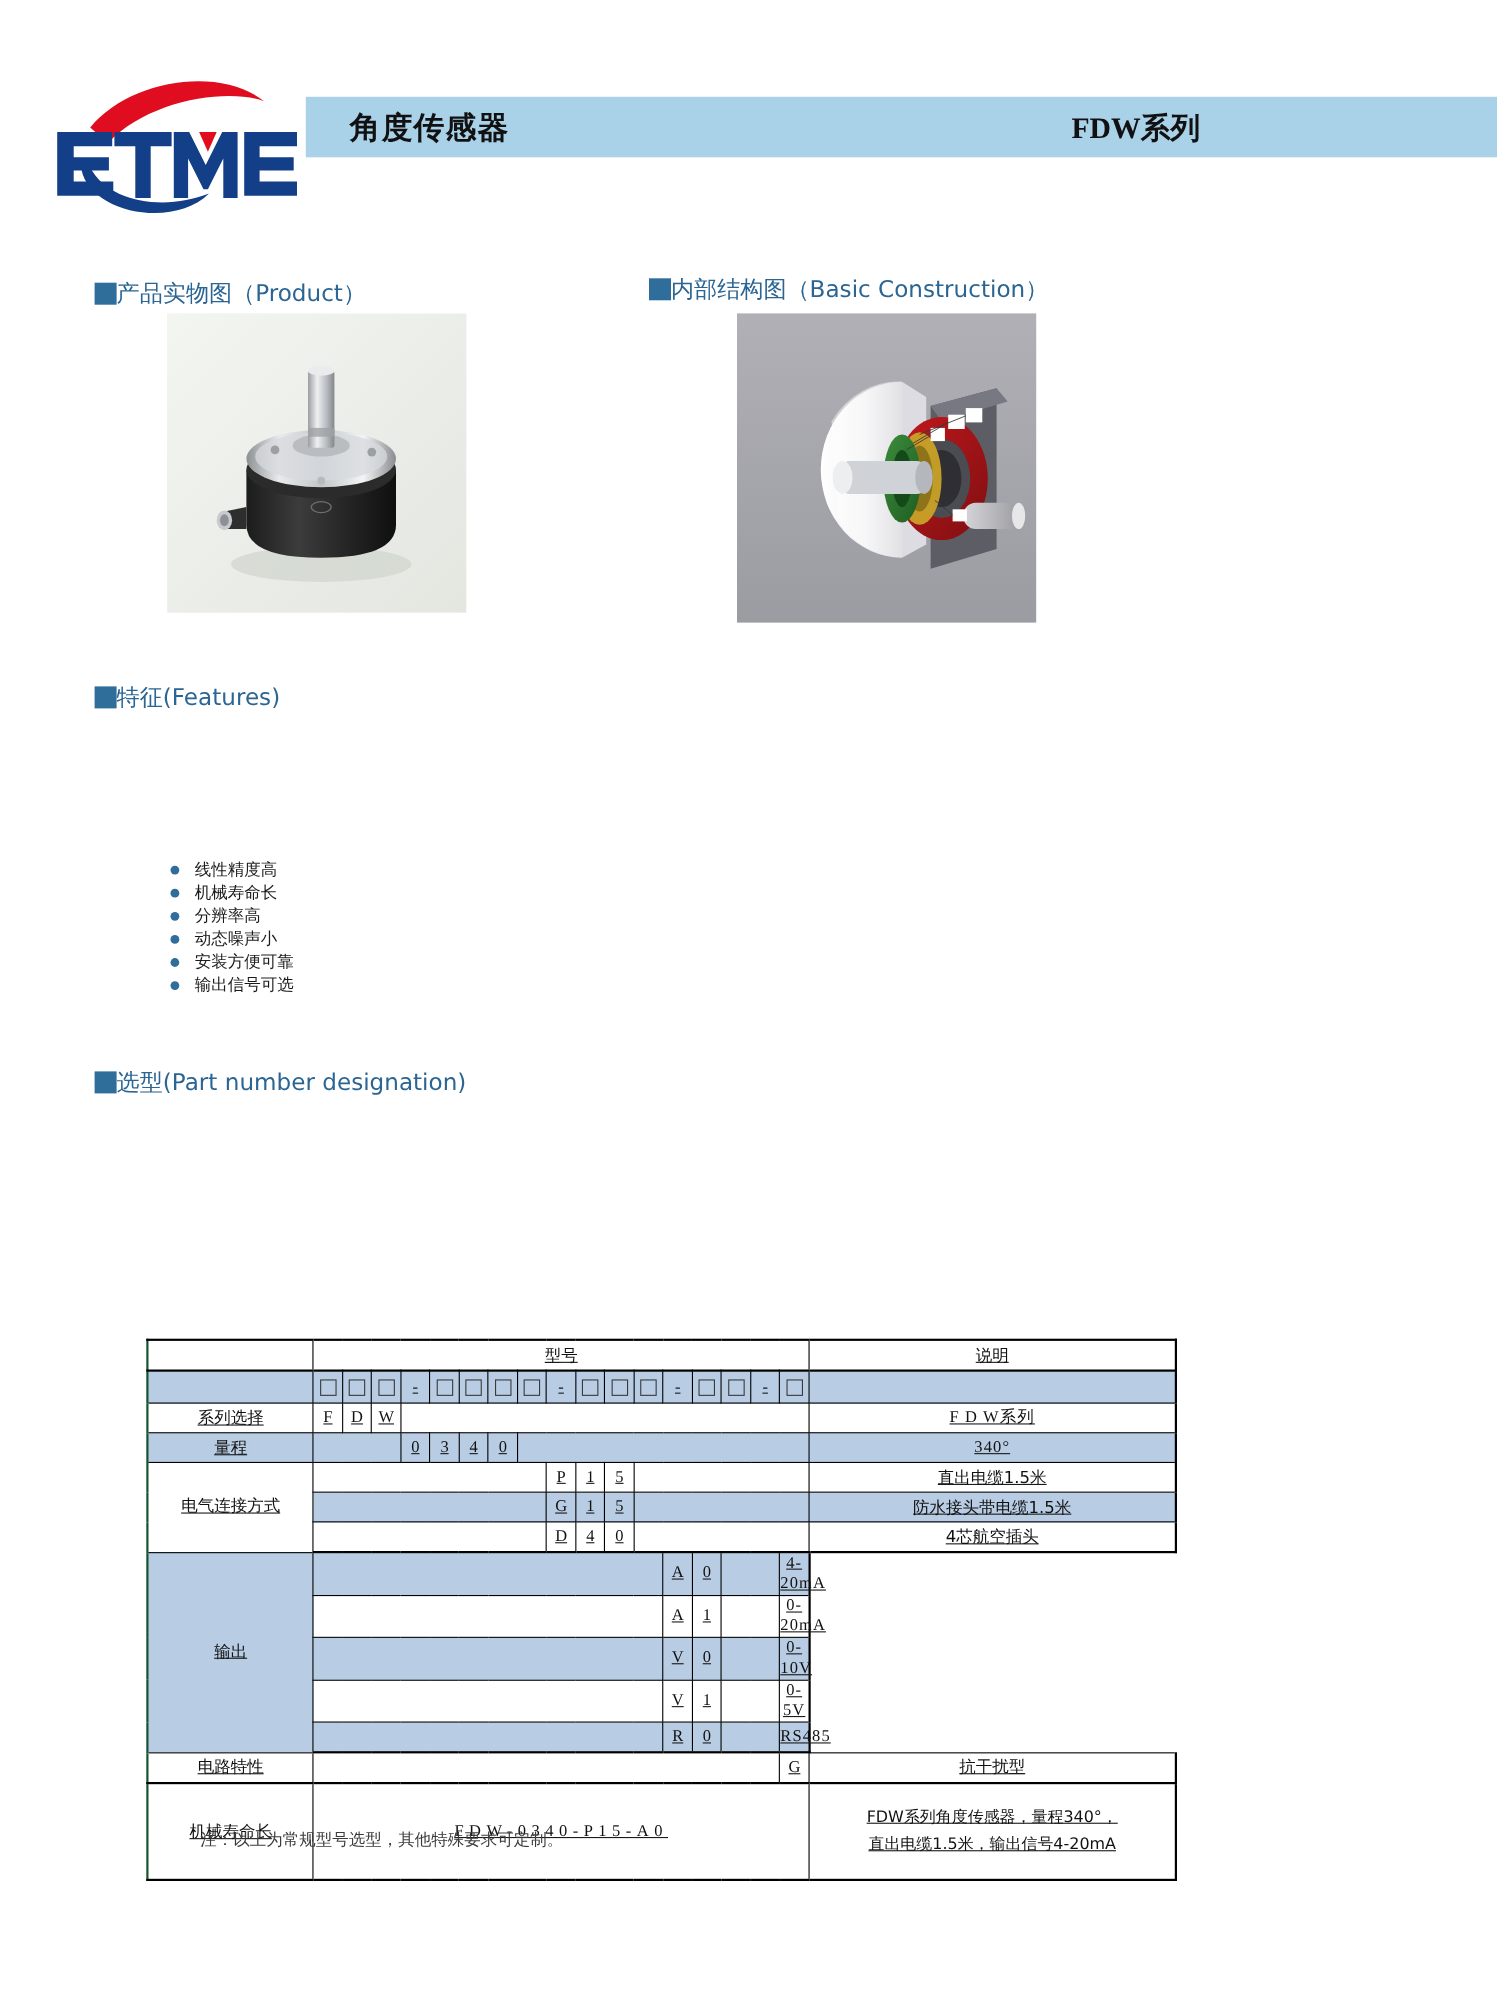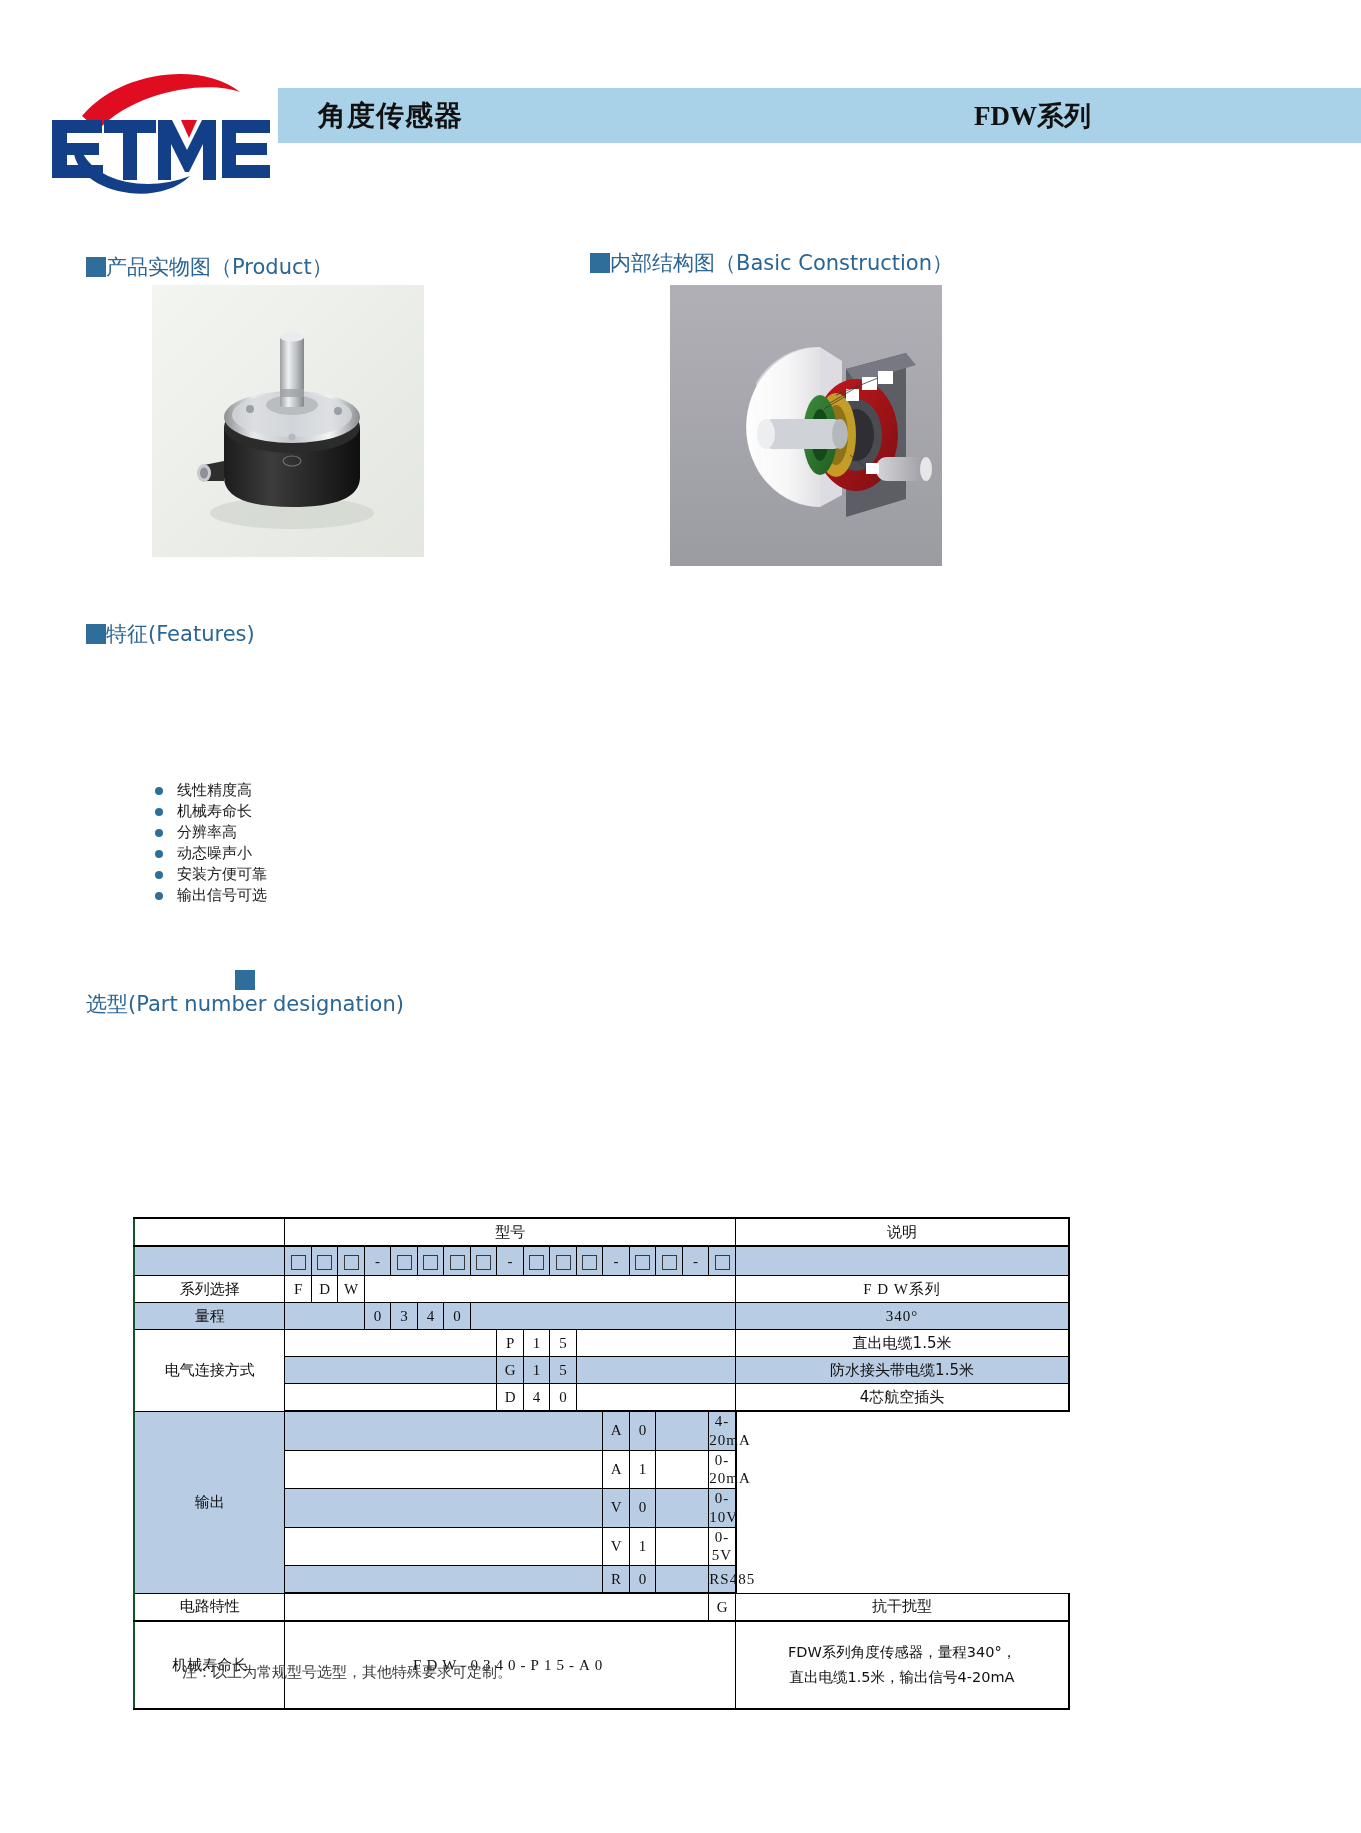--- a/index.html
+++ b/index.html
@@ -120,20 +120,21 @@
   }
 
   
   .pn-table {
     position: absolute;
     left: 133px; top: 1217px;
     width: 937px;
     border-collapse: collapse;
     table-layout: fixed;
     font-family: "Liberation Serif", serif;
+    text-decoration: underline;
   }
   .pn-table td {
     border: 1px solid #000;
     text-align: center;
     vertical-align: middle;
     font-size: 15px;
     color: #111;
     padding: 0;
     height: 26px;
     line-height: 1.25;
@@ -381,21 +382,21 @@
   <div class="feat-item">
     <span class="feat-bullet"></span>
     <span class="feat-text">安装方便可靠</span>
   </div>
   <div class="feat-item">
     <span class="feat-bullet"></span>
     <span class="feat-text">输出信号可选</span>
   </div>
 </div>
 
-<div class="sec-head" style="left:86px; top:970px;flex-direction:column;">
+<div class="sec-head" style="left:86px; top:970px;">
   <div class="sec-square"></div>
   <div class="sec-label">选型(Part number designation)</div>
 </div>
 
 <table class="pn-table">
   <colgroup>
     <col style="width:148px">
     <col style="width:26px">
       <col style="width:26px">
       <col style="width:26px">

